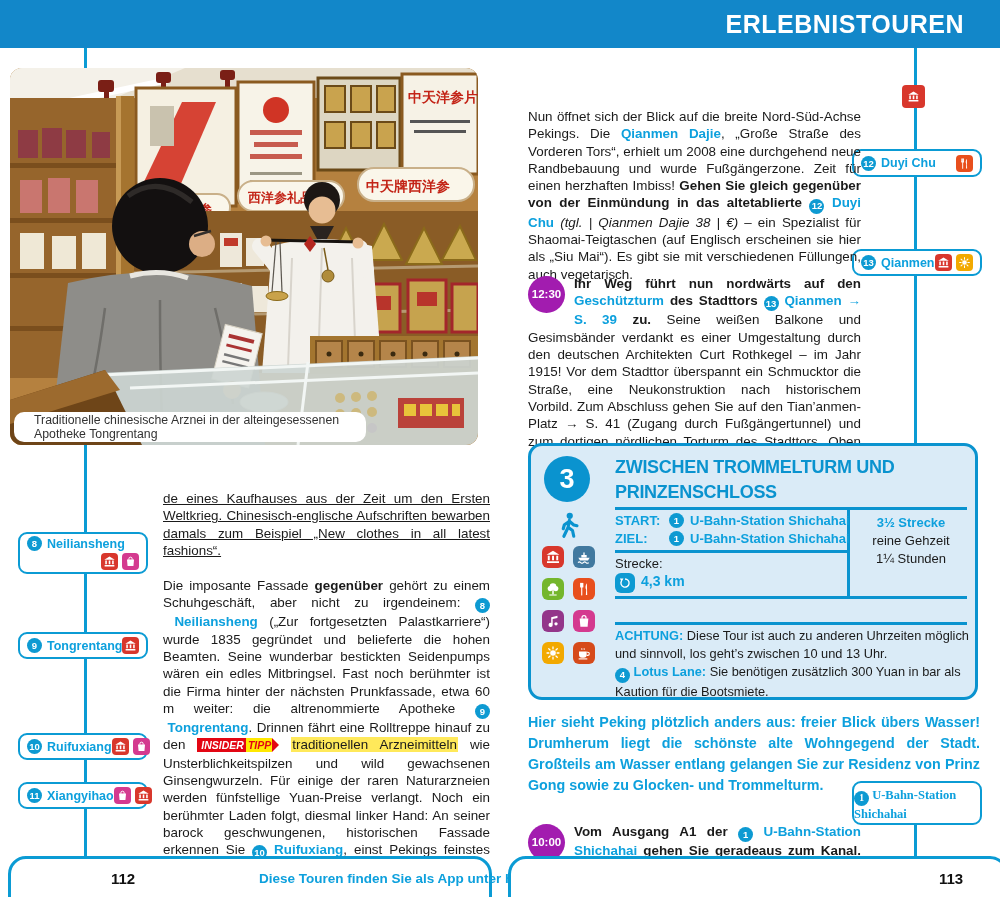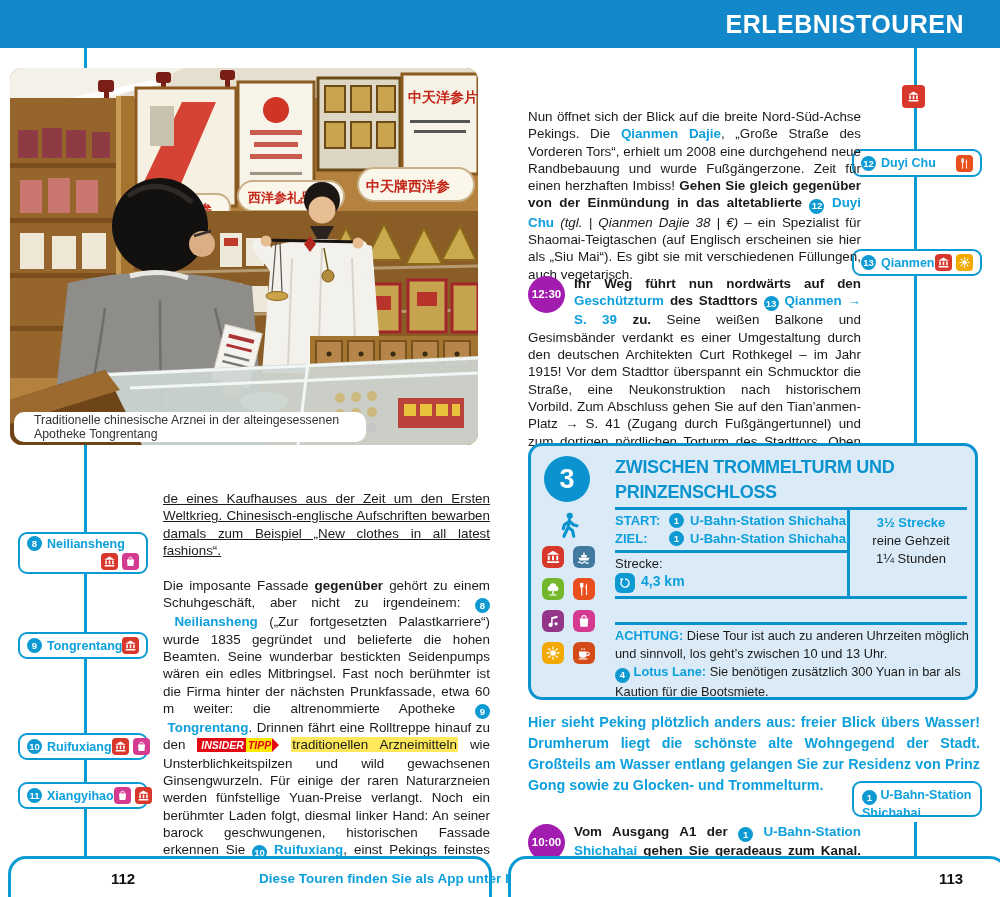--- a/index.html
+++ b/index.html
@@ -460,21 +460,21 @@
           <use href="#ic-museum"></use>
         </svg>
       </span>
       <span class="cat-icon" style="background: rgb(242, 169, 0);">
         <svg viewBox="0 0 24 24">
           <use href="#ic-sun"></use>
         </svg>
       </span>
     </div>
 </div>
-<div class="sb-box abs" style="left:852px;top:781px;width:130px;height:36px;padding:4px 8px;">
+<div class="sb-box abs" style="left:852px;top:781px;width:130px;height:44px;padding:4px 0;font-family:Liberation Serif, serif;">
   <span class="sb-wrap"><span class="numc">1</span>&nbsp;<span class="blue">U-Bahn-Station Shichahai</span></span>
 </div>
 
 <p class="body-text abs" style="left:528px;top:68px;width:333px;"><span>Nun öffnet sich der Blick auf die breite Nord-Süd-Achse Pekings. Die </span><span class="blue">Qianmen Dajie</span><span>, „Große Straße des Vorderen Tors“, erhielt um 2008 eine durchgehend neue Randbebauung und wurde Fußgängerzone. Zeit für einen herzhaften Imbiss! </span><span class="b">Gehen Sie gleich gegenüber von der Einmündung in das altetablierte </span><span class="numc">12</span>&nbsp;<span class="blue">Duyi Chu</span><span class="i"> (tgl. | Qianmen Dajie 38 | €)</span><span> – ein Spezialist für Shaomai-Teigtaschen (auf Englisch erscheinen sie hier als „Siu Mai“). Es gibt sie mit verschiedenen Füllungen, auch vegetarisch.</span></p>
 <p class="body-text abs" style="left:528px;top:235px;width:333px;">
   <span class="time-badge">12:30</span>
   <span><span class="b">Ihr Weg führt nun nordwärts auf den </span><span class="blue">Geschützturm</span><span class="b"> des Stadttors </span><span class="numc">13</span>&nbsp;<span class="blue">Qianmen → S. 39</span><span class="b"> zu.</span><span> Seine weißen Balkone und Gesimsbänder verdankt es einer Umgestaltung durch den deutschen Architekten Curt Rothkegel – im Jahr 1915! Vor dem Stadttor überspannt ein Schmucktor die Straße, eine Neukonstruktion nach historischem Vorbild. Zum Abschluss gehen Sie auf den Tian’anmen-Platz → S. 41 (Zugang durch Fußgängertunnel) und zum dortigen nördlichen Torturm des Stadttors. Oben sehen Sie sich die historischen Fotos an und überblicken die Gegend, die Sie soeben durchstreift haben.</span></span>
 </p>
 
 <div class="tour-box abs">

